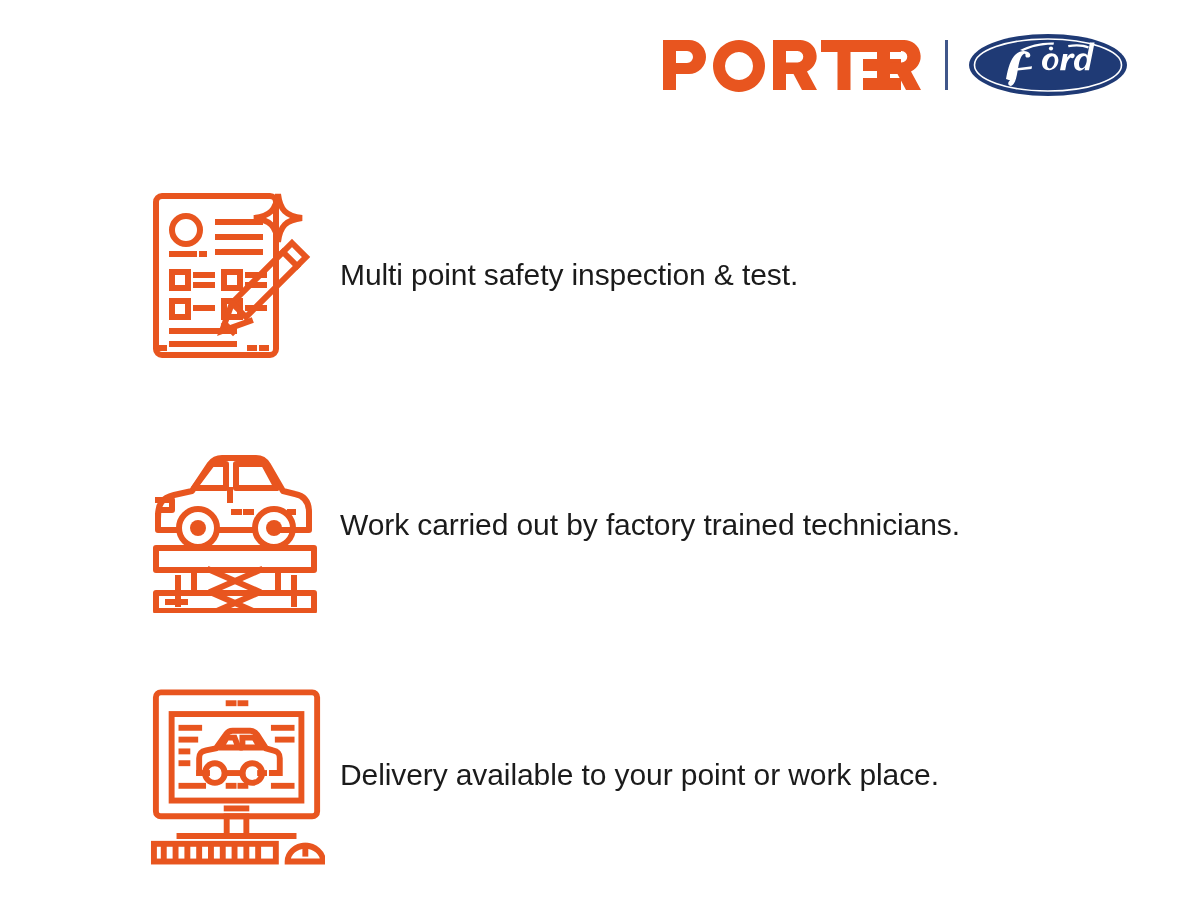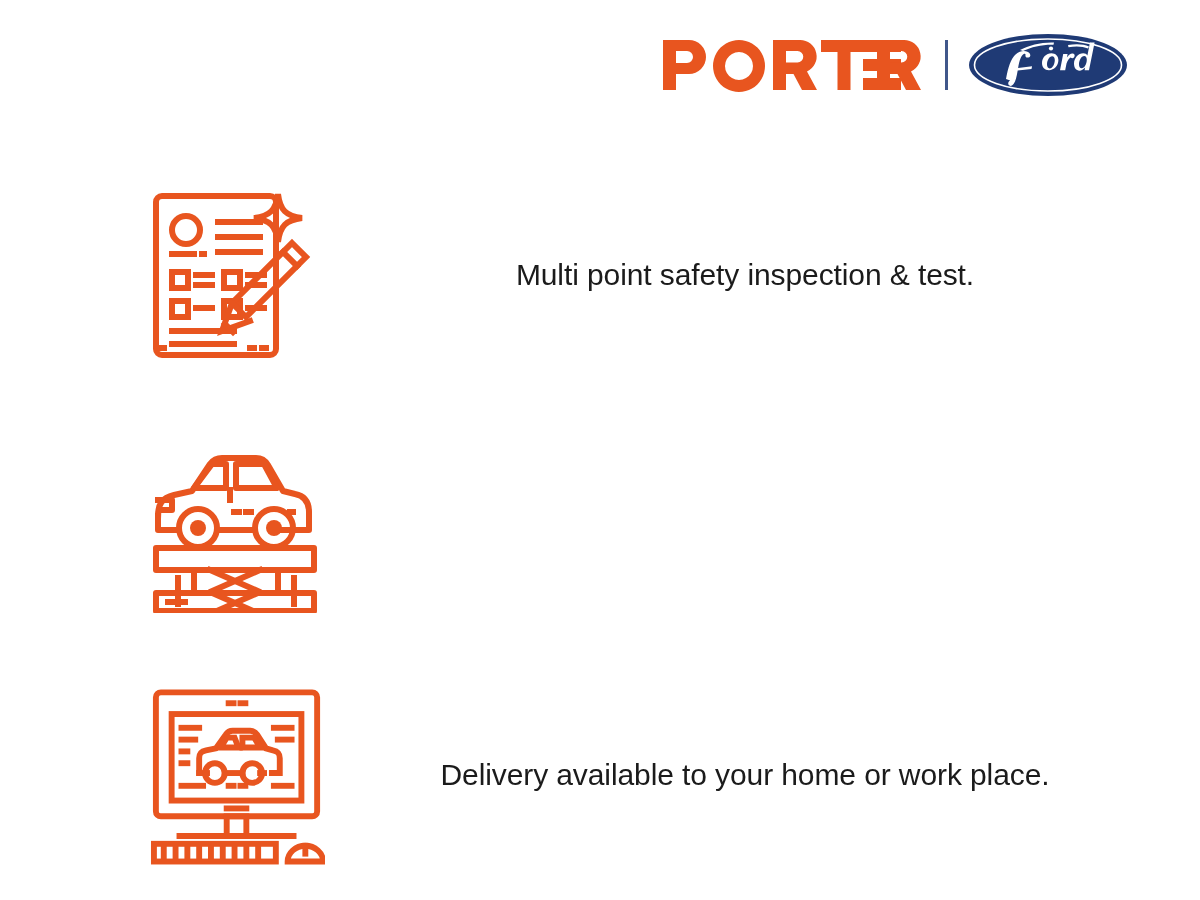--- a/index.html
+++ b/index.html
@@ -64,21 +64,20 @@
     padding-left: 15px;
     color: #1b1b1b;
     font-size: 30px;
     line-height: 1.52;
     font-weight: 300;
     letter-spacing: -0.1px;
     white-space: pre-line;
   }
   .feature-text .line {
     display: block;
-    text-align: center;
   }
 </style>
 </head>
 <body>
 
 <div class="brand-bar">
 
   <svg class="porter-wordmark" width="262" height="54" viewBox="0 0 262 54" aria-label="PORTER">
     <g fill="#E8551F">
 
@@ -226,20 +225,21 @@
           <path d="M144 140 v26"></path>
 
           <rect x="6" y="155" width="158" height="18"></rect>
 
           <path d="M18 164 h5"></path>
           <path d="M30 164 h5"></path>
         </g>
       </svg>
     </div>
     <div class="feature-text">
+      <span class="line">Work carried out by factory trained technicians.</span>
     </div>
   </div>
 
   <div class="feature-row">
     <div class="feature-icon">
       <svg width="178" height="180" viewBox="0 0 178 180">
         <g fill="none" stroke="#E8551F" stroke-width="6" stroke-linecap="square" stroke-linejoin="miter">
 
           <rect x="6" y="6" width="164" height="126" rx="5"></rect>
 
@@ -286,17 +286,17 @@
           <path d="M86 165 v8"></path>
           <path d="M98 165 v8"></path>
           <path d="M110 165 v8"></path>
 
           <path d="M140 178 a18 16 0 0 1 36 0 z"></path>
           <path d="M158 162 v8"></path>
         </g>
       </svg>
     </div>
     <div class="feature-text">
-      <span class="line">Delivery available to your home or work place.</span>
+      <span class="line">Delivery available to your point or work place.</span>
     </div>
   </div>
 
 </div>
 
 </body></html>

